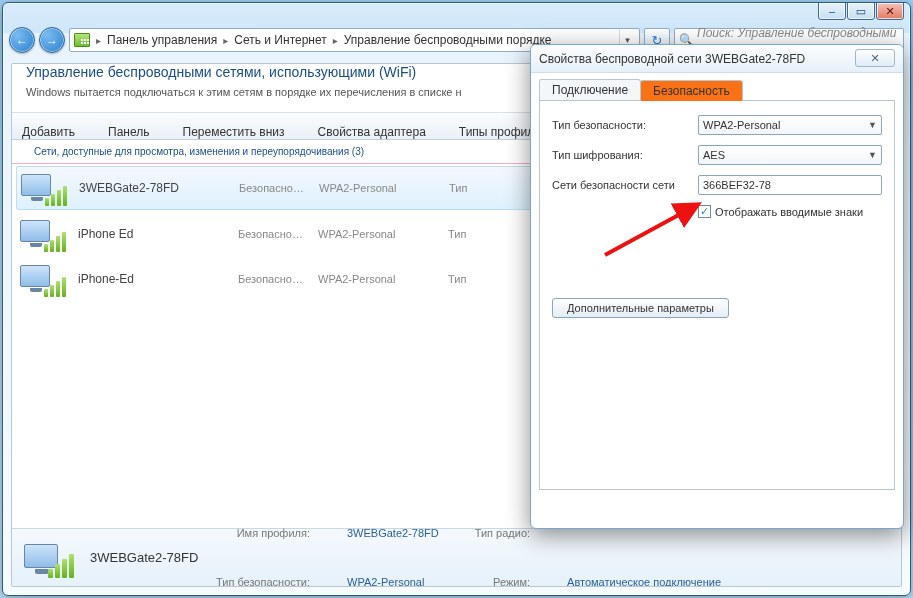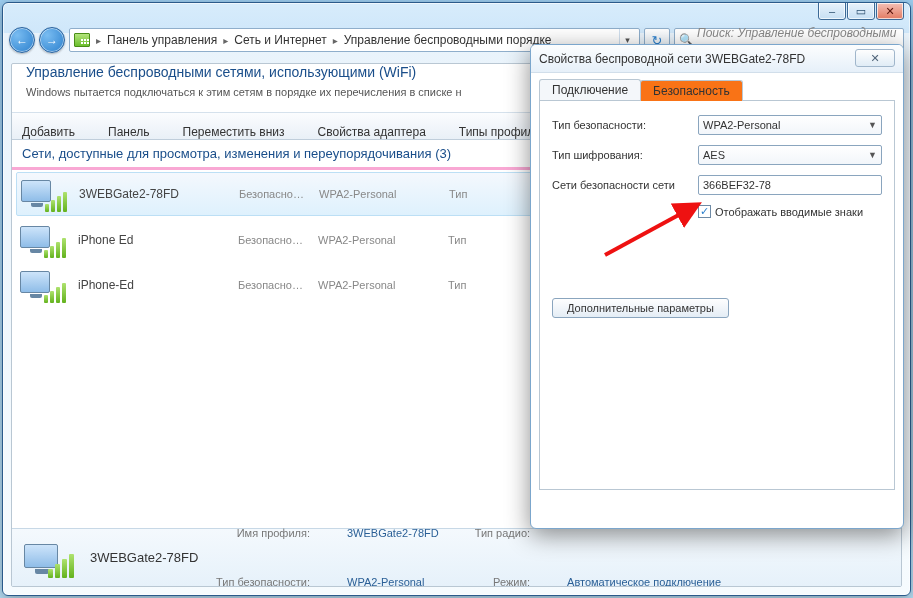--- a/index.html
+++ b/index.html
@@ -144,24 +144,24 @@
     border-bottom:1px solid #c0cedb;
     display:flex;
     align-items:flex-end;
     padding:0 10px;
     gap:33px;
     color:#333;
   }
   .toolbar-item { white-space:nowrap; }
 
   .section-header {
-    padding:6px 10px;
+    padding:6px 22px;
     color:#1a4e8a;
-    font-size:13px;
-    border-bottom:3px solid #f9a8d4;
+    font-size:10px;
+    border-bottom:1px solid #f9a8d4;
   }
 
   .network-list { }
   .network-row {
     display:flex;
     align-items:center;
     padding:4px 8px;
     gap:10px;
     border-bottom:1px solid #ffffff;
   }

